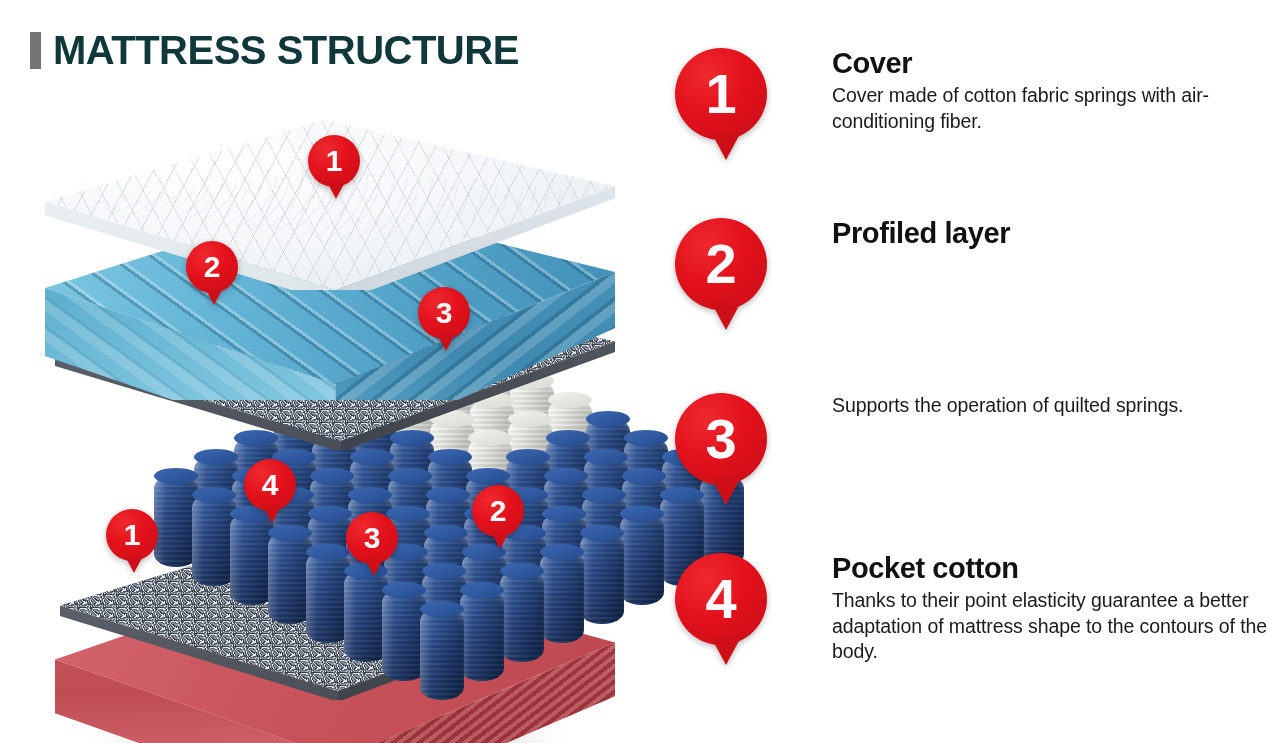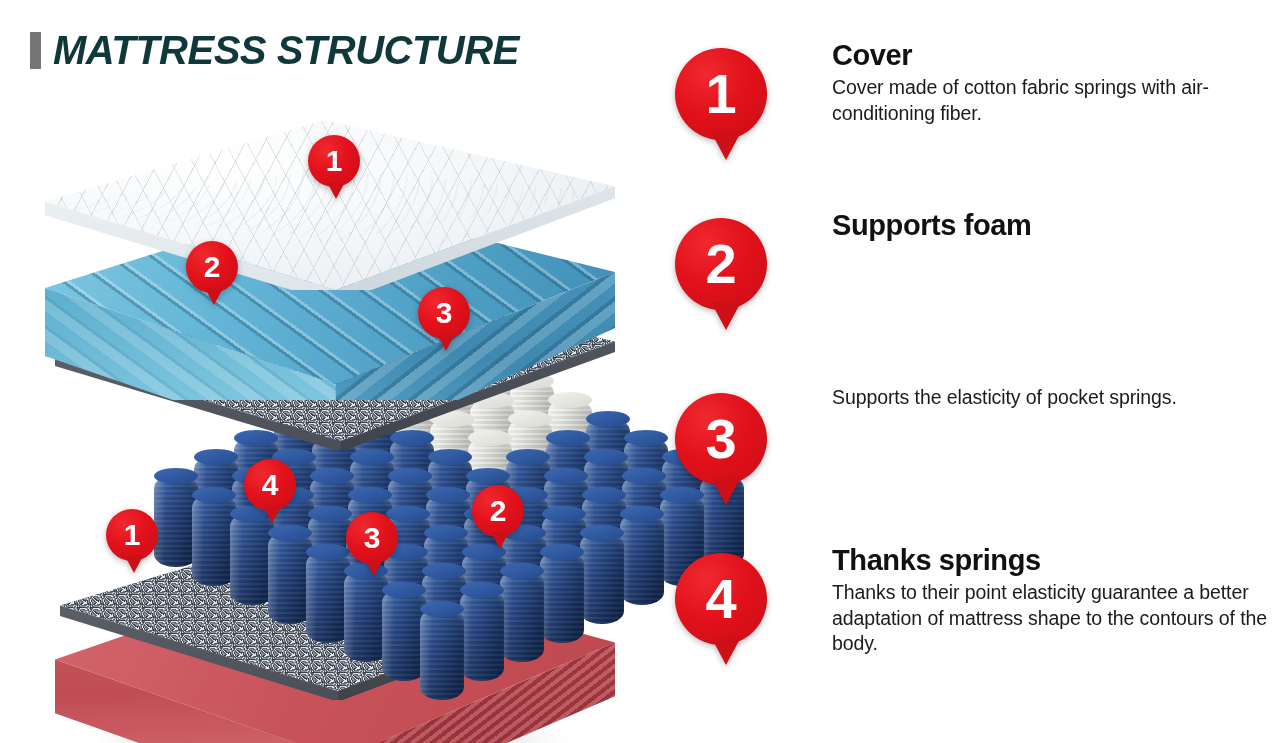--- a/index.html
+++ b/index.html
@@ -7,21 +7,21 @@
     width: 1280px; height: 743px;
     background: #ffffff;
     font-family: "Liberation Sans", sans-serif;
     overflow: hidden;
   }
   #page { position: relative; width: 1280px; height: 743px; background: #fff; }
 
   
   .title-row {
     position: absolute; left: 30px; top: 30px;
-    display: flex; align-items: center; gap: 12px; font-style: italic;
+    display: flex; align-items: center; gap: 12px;
   }
   .title-bar {
     width: 11px; height: 37px; background: #757575; flex: none;
   }
   .title-text {
     font-size: 40px; font-weight: bold; color: #10383a;
     letter-spacing: -0.5px; line-height: 1;
     font-family: "Liberation Sans", sans-serif;
   }
 
@@ -216,21 +216,21 @@
     left: 55%; bottom: -20px;
     border-left: 15px solid transparent;
     border-right: 15px solid transparent;
     border-top: 28px solid #cf0f18;
   }
 
   
   #legend { position: absolute; left: 660px; top: 40px; width: 620px; }
   .legend-item { position: absolute; left: 0; width: 620px; height: 160px; }
   .legend-pinwrap { position: absolute; left: 15px; top: 8px; }
-  .legend-text { position: absolute; left: 172px; top: 0; width: 440px; }
+  .legend-text { position: absolute; left: 172px; top: 8px; width: 440px; }
   .legend-title {
     font-size: 29px; font-weight: bold; color: #111111;
     line-height: 1.05; letter-spacing: -0.4px; margin-bottom: 5px;
   }
   .legend-desc {
     font-size: 19.5px; color: #1b1b1b; line-height: 1.30;
     letter-spacing: -0.1px;
   }
 </style>
 </head>
@@ -515,42 +515,42 @@
       </div>
     </div>
 
     <div class="legend-item" style="top:170px;">
       <div class="legend-pinwrap">
         <div class="pin big">
           <span class="num">2</span>
         </div>
       </div>
       <div class="legend-text">
-        <div class="legend-title">Supports foam</div>
+        <div class="legend-title">Profiled layer</div>
       </div>
     </div>
 
     <div class="legend-item" style="top:345px;">
       <div class="legend-pinwrap">
         <div class="pin big">
           <span class="num">3</span>
         </div>
       </div>
       <div class="legend-text">
-        <div class="legend-desc">Supports the elasticity of pocket springs.</div>
+        <div class="legend-desc">Supports the operation of quilted springs.</div>
       </div>
     </div>
 
     <div class="legend-item" style="top:505px;">
       <div class="legend-pinwrap">
         <div class="pin big">
           <span class="num">4</span>
         </div>
       </div>
       <div class="legend-text">
-        <div class="legend-title">Thanks springs</div>
+        <div class="legend-title">Pocket cotton</div>
         <div class="legend-desc">Thanks to their point elasticity guarantee a better adaptation of mattress shape to the contours of the body.</div>
       </div>
     </div>
 
   </div>
 
 </div>
 
 </body></html>

